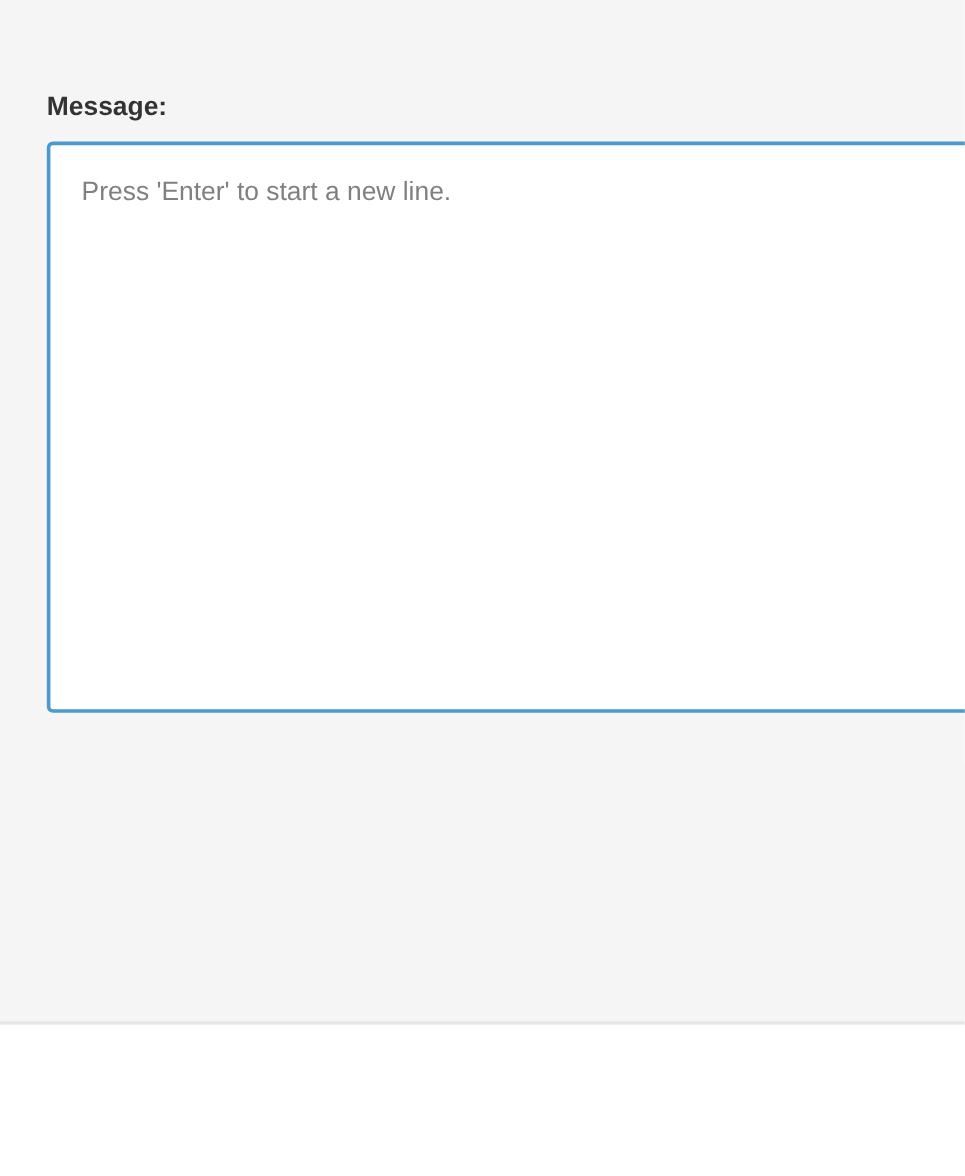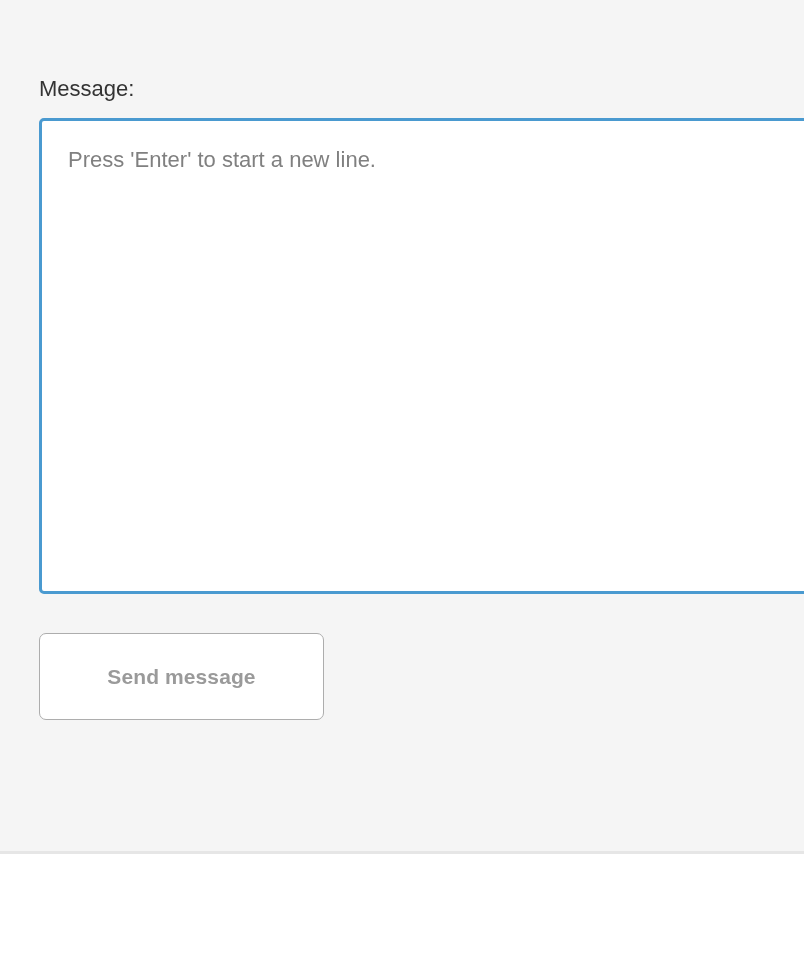--- a/index.html
+++ b/index.html
@@ -55,21 +55,21 @@
   }
 
   
   #message-label {
     position: absolute;
     left: 39px;
     top: 75px;
     font-size: 22px;
     line-height: 28px;
     color: #333333;
-    font-weight: 400;
+    font-weight: 700;
     white-space: nowrap;
   }
 
   
   #message-textarea {
     position: absolute;
     left: 39px;
     top: 118px;
     width: 860px;           
     height: 476px;
@@ -118,23 +118,20 @@
 <body>
 
 <div id="app-root">
 
   <section id="compose-panel">
 
     <label id="message-label" for="message-textarea">Message:</label>
 
     <textarea id="message-textarea" placeholder="Press 'Enter' to start a new line." style=""></textarea>
 
-    <button id="send-message-button" type="button">
-      <span>Send message</span>
-    </button>
 
   </section>
 
   <div id="panel-divider"></div>
 
   <div id="lower-blank-area"></div>
 
 </div>
 
 </body></html>

